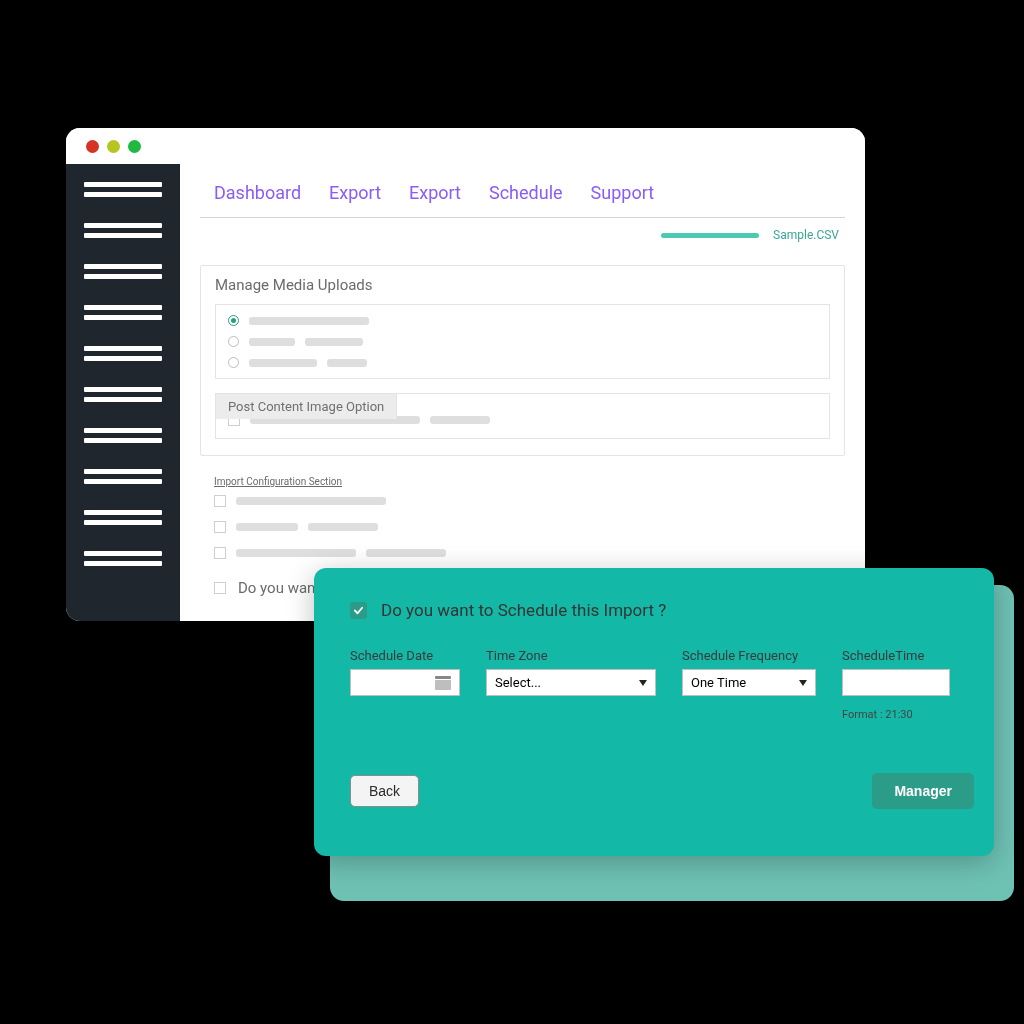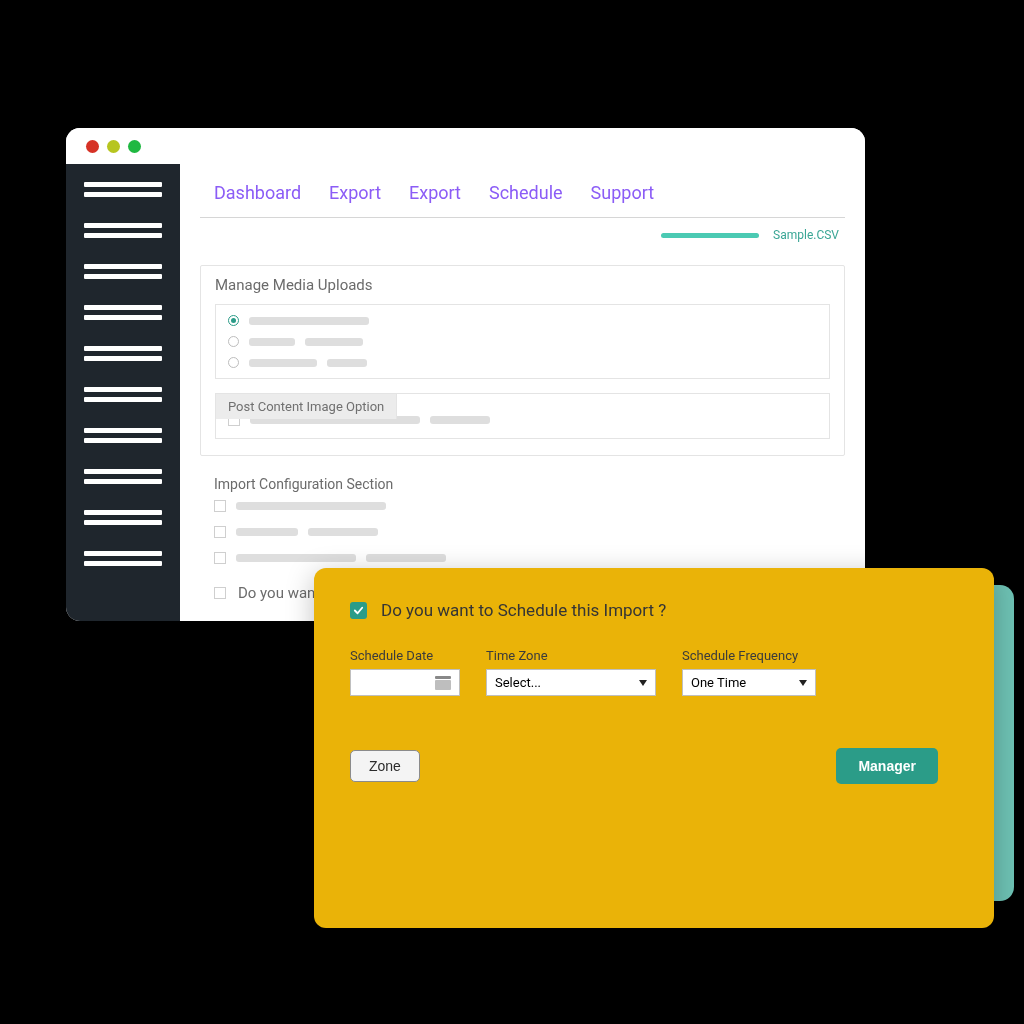--- a/index.html
+++ b/index.html
@@ -162,24 +162,25 @@
     top: -1px; left: -1px;
     background: #ececec;
     border: 1px solid #e4e4e4;
     border-bottom: none;
     padding: 5px 12px;
     font-size: 13px;
     color: #707070;
   }
   .section-title {
     color: #6b6b6b;
-    font-size: 14px;
+    font-size: 10px;
     margin-top: 20px;
     margin-bottom: 8px;
     padding-left: 14px;
+    text-decoration: underline;
   }
   .config-rows {
     padding-left: 14px;
     display: flex;
     flex-direction: column;
     gap: 14px;
   }
   .schedule-q {
     display: flex;
     align-items: center;
@@ -197,25 +198,25 @@
     width: 684px;
     height: 316px;
     background: #6ec2b4;
     border-radius: 14px;
   }
   .modal {
     position: absolute;
     left: 314px;
     top: 568px;
     width: 680px;
-    height: 360px;
-    background: #eab308;
+    height: 288px;
+    background: #14b8a6;
     border-radius: 12px;
     box-shadow: 0 6px 28px rgba(0,0,0,0.25);
-    padding: 32px 56px 26px 36px;
+    padding: 32px 20px 26px 36px;
   }
   .modal-head {
     display: flex;
     align-items: center;
     gap: 14px;
     margin-bottom: 28px;
   }
   .modal-check {
     width: 17px; height: 17px;
     background: #2b9c88;
@@ -451,19 +452,26 @@
         <span class="caret"></span>
       </div>
     </div>
     <div class="field">
       <div class="label">Schedule Frequency</div>
       <div class="input select">
         <span>One Time</span>
         <span class="caret"></span>
       </div>
     </div>
+    <div class="field">
+      <div class="label">ScheduleTime</div>
+      <div class="input time">
+        <span></span>
+      </div>
+      <div class="hint">Format : 21:30</div>
+    </div>
   </div>
 
   <div class="modal-foot">
-    <button class="btn-back">Zone</button>
+    <button class="btn-back">Back</button>
     <button class="btn-primary">Manager</button>
   </div>
 </div>
 
 </body></html>

